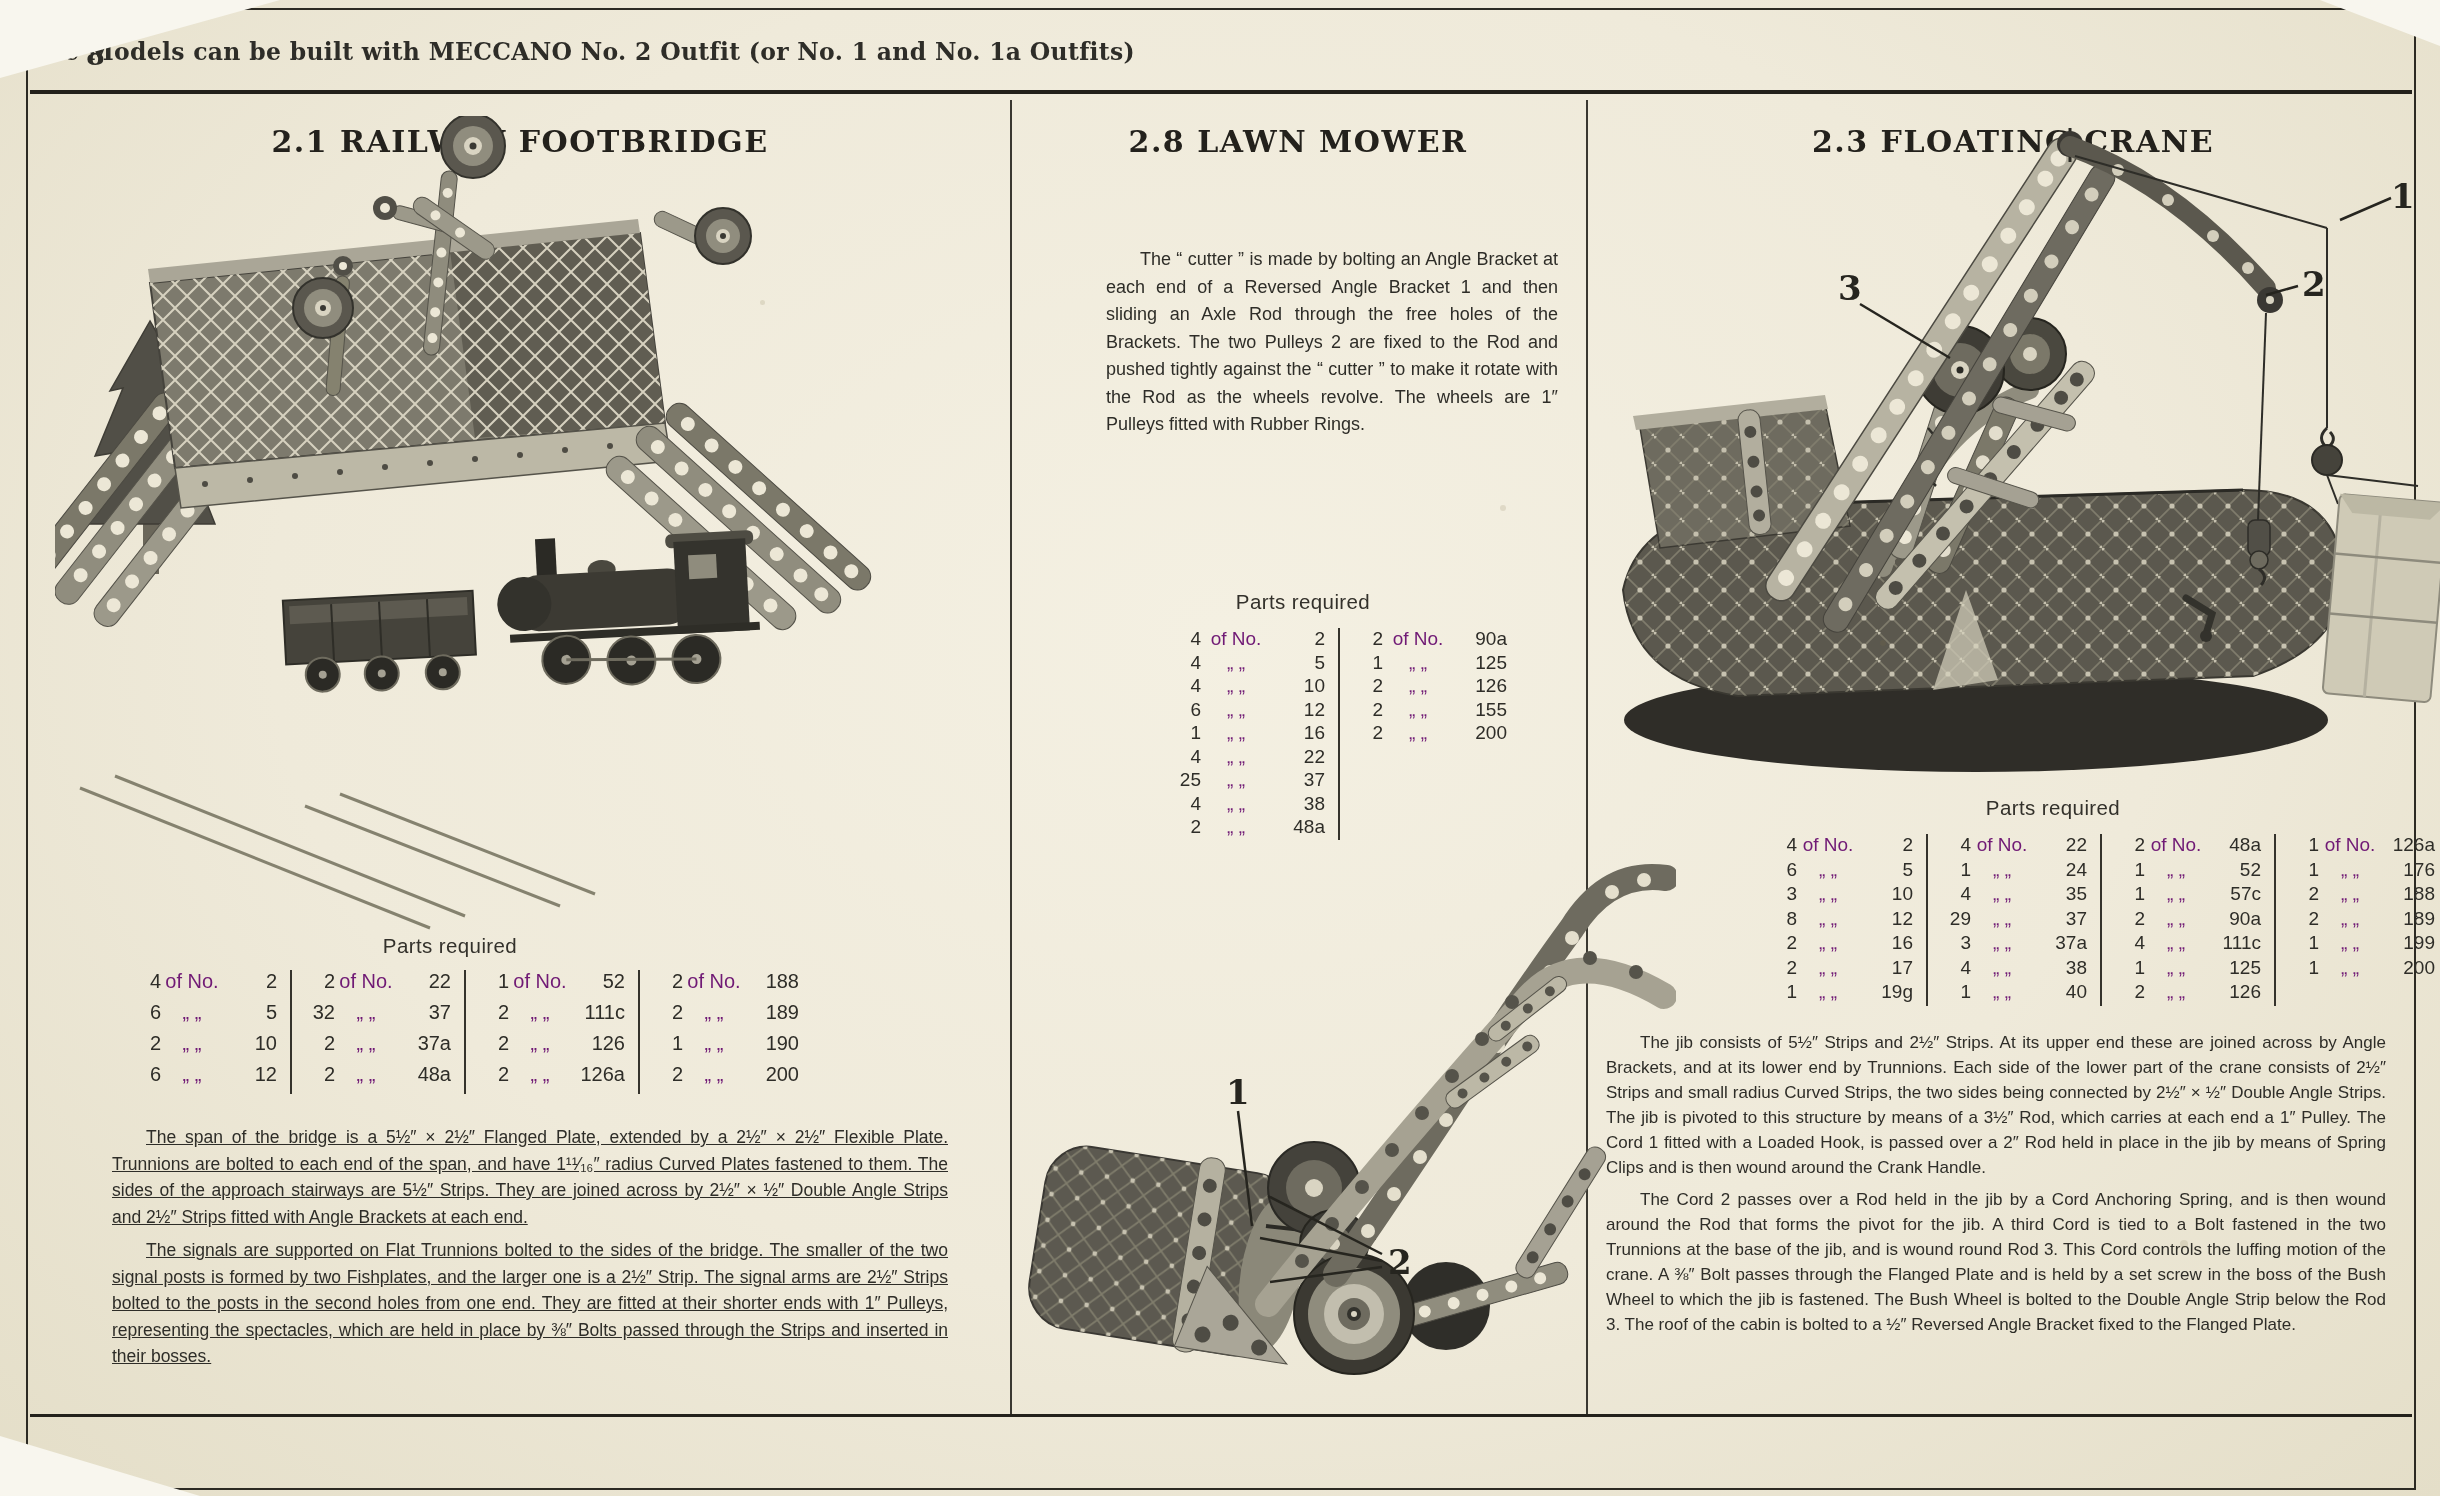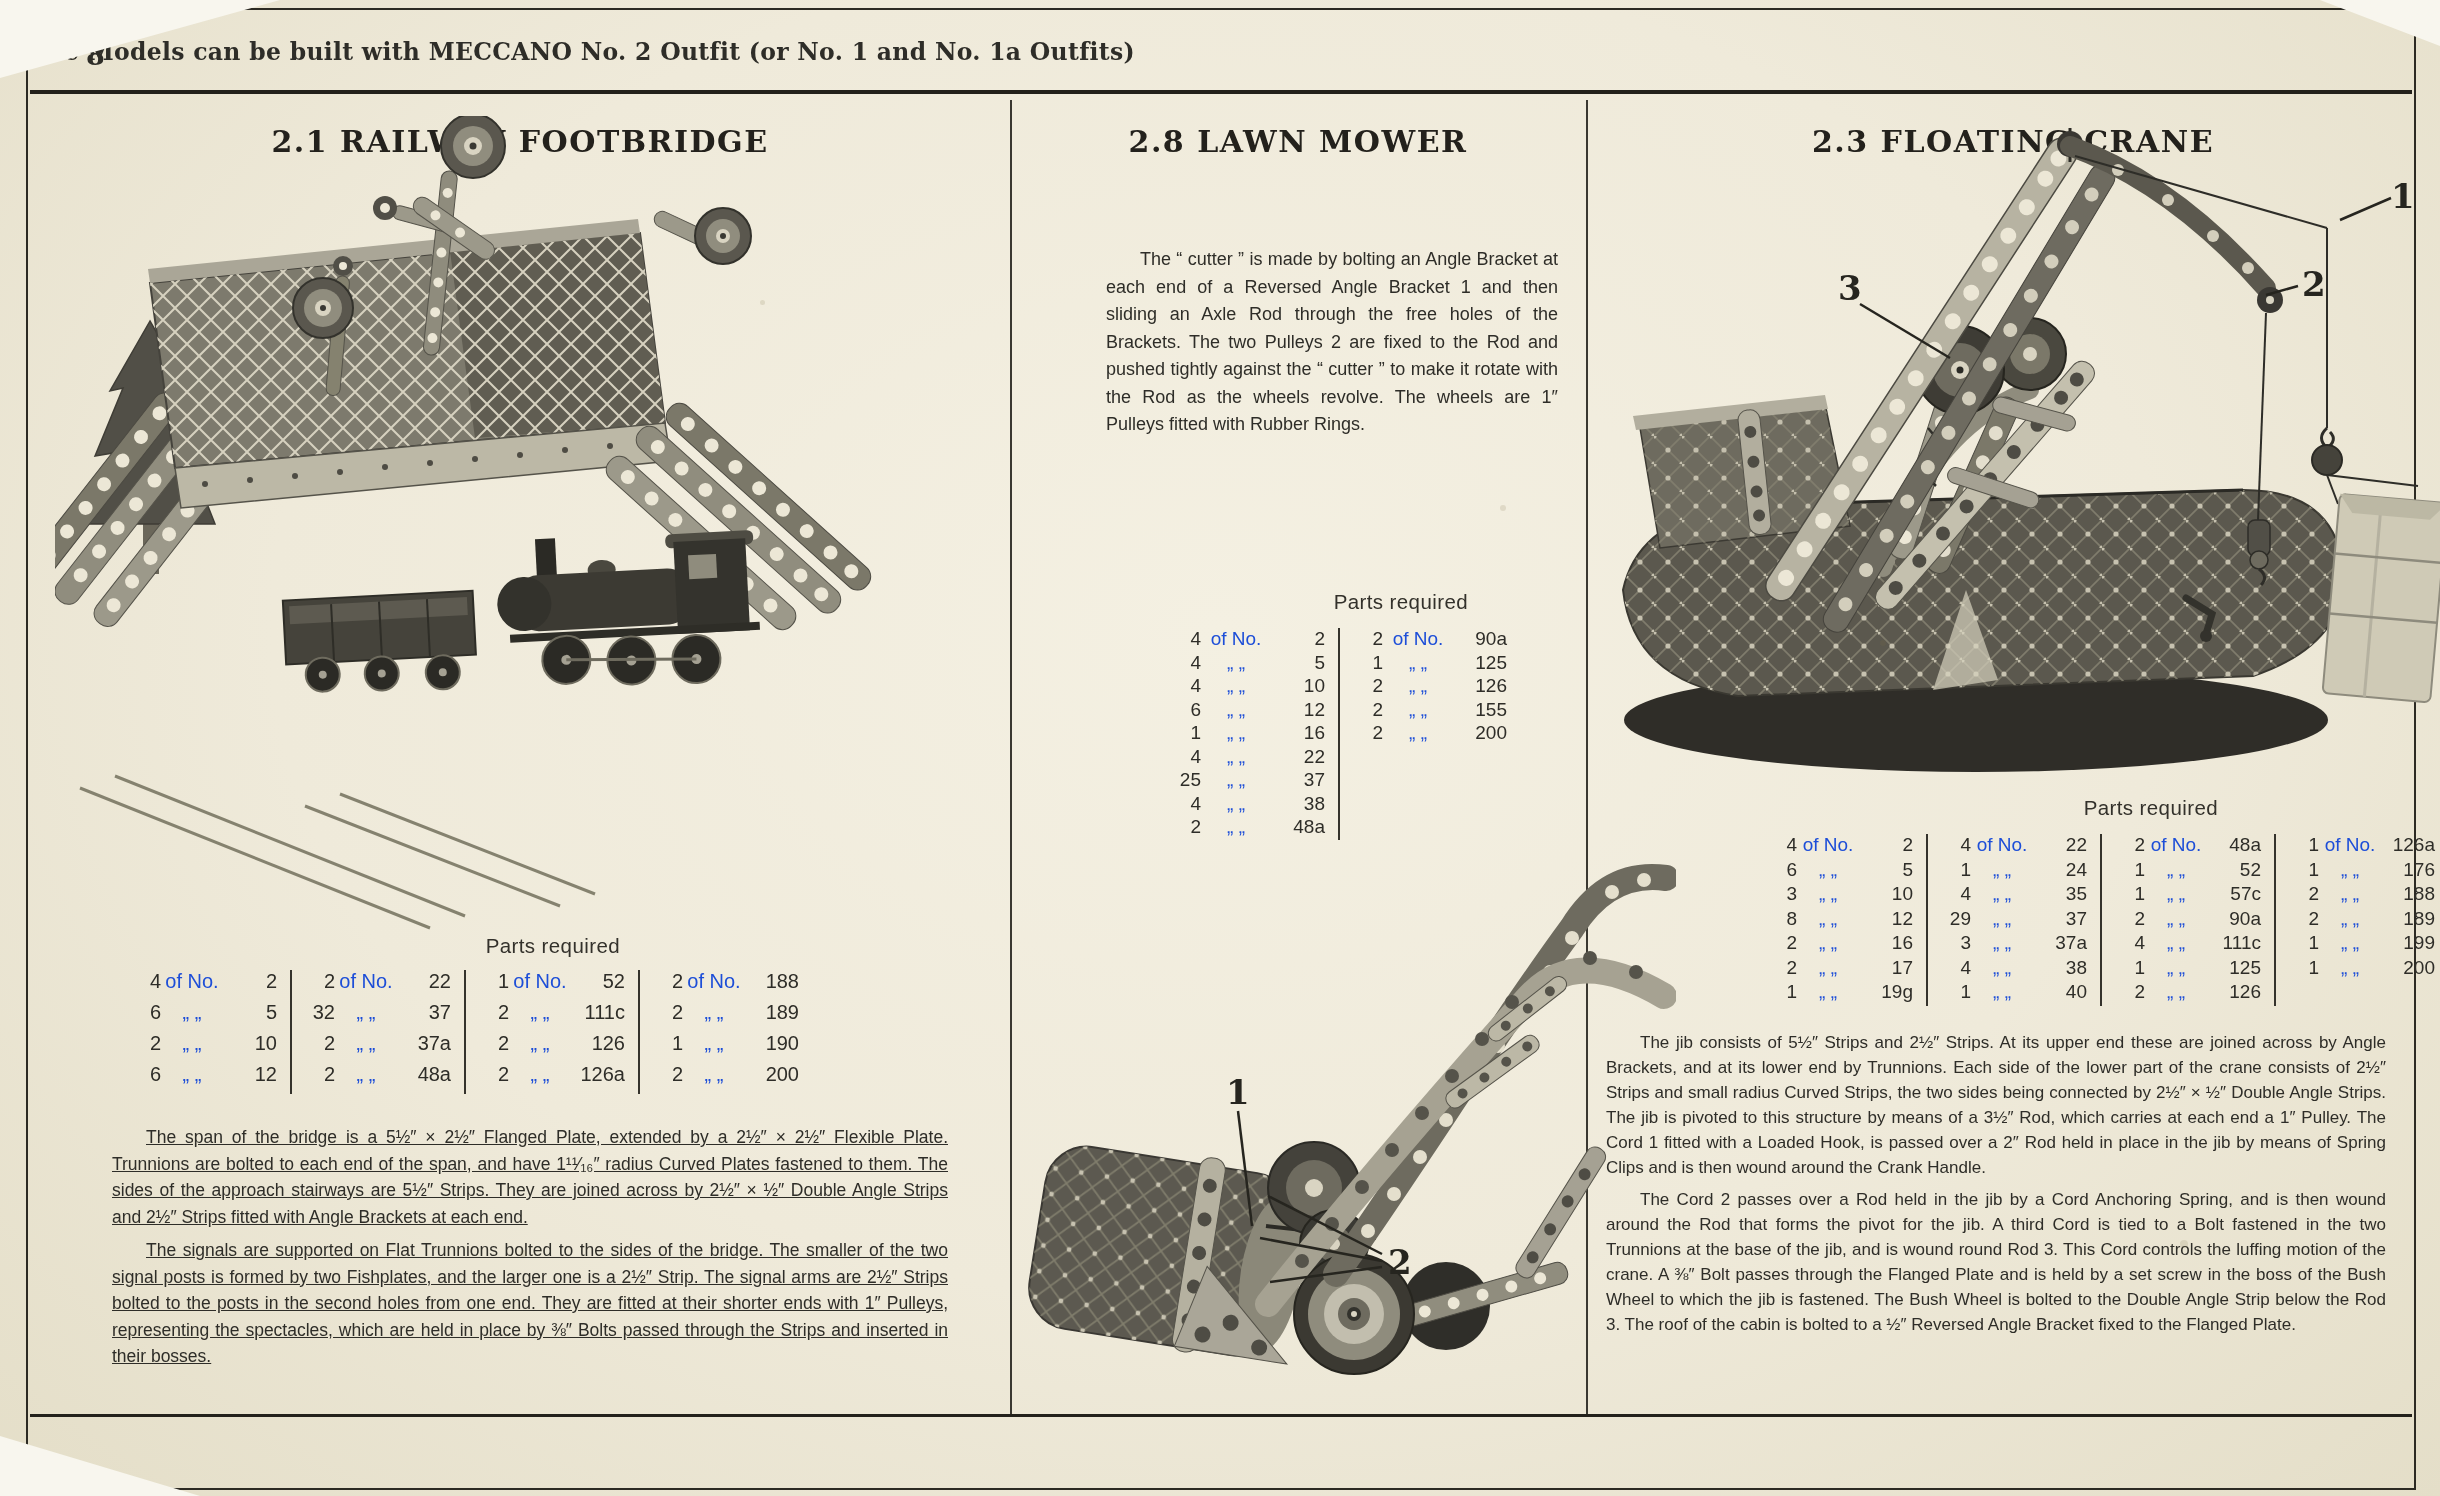--- a/index.html
+++ b/index.html
@@ -23,30 +23,30 @@
   .vdiv{position:absolute;top:100px;height:1314px;width:2px;background:#3a3831;}
   .section-title{position:absolute;font:bold 30px "DejaVu Serif",serif;letter-spacing:1.5px;text-align:center;color:#23211c;}
   #t-fb{left:40px;top:124px;width:960px;}
   #t-lm{left:1016px;top:124px;width:564px;}
   #t-cr{left:1596px;top:124px;width:834px;}
   .para-block{position:absolute;text-align:justify;}
   .para-block p{margin:0 0 7px 0;text-indent:34px;}
   #fb-text{left:112px;top:1124px;width:836px;font-size:17.5px;line-height:26.5px;text-decoration:underline;}
   #lm-text{left:1106px;top:246px;width:452px;font-size:18px;line-height:27.5px;}
   #cr-text{left:1606px;top:1030px;width:780px;font-size:17px;line-height:25px;}
-  .parts-head{position:absolute;font-size:20.5px;letter-spacing:.4px;text-align:right;color:#33312b;}
+  .parts-head{position:absolute;font-size:20.5px;letter-spacing:.4px;text-align:center;color:#33312b;}
   #ph-fb{left:280px;top:934px;width:340px;}
   #ph-lm{left:1138px;top:590px;width:330px;}
   #ph-cr{left:1888px;top:796px;width:330px;}
   .parts{position:absolute;display:flex;align-items:flex-start;}
   .parts-col{padding:0 13px;border-right:2px solid #35332c;}
   .parts-col:last-child{border-right:none;}
   .parts-row{display:flex;align-items:baseline;}
   .parts-row .q{width:30px;text-align:right;}
-  .parts-row .s{width:62px;text-align:center;color:#1d4ed8;}
+  .parts-row .s{width:62px;text-align:center;color:#701a75;}
   .parts-row .n{width:54px;text-align:right;}
   #pt-fb{left:118px;top:970px;font-size:20px;}
   #pt-fb .parts-row{height:31px;}
   #pt-lm{left:1158px;top:628px;font-size:19px;}
   #pt-lm .parts-row{height:23.5px;}
   #pt-lm .parts-row .s{width:70px;}
   #pt-cr{left:1754px;top:834px;font-size:19px;}
   #pt-cr .parts-row{height:24.5px;}
   .illus{position:absolute;}
   #fb-svg{left:55px;top:116px;}

